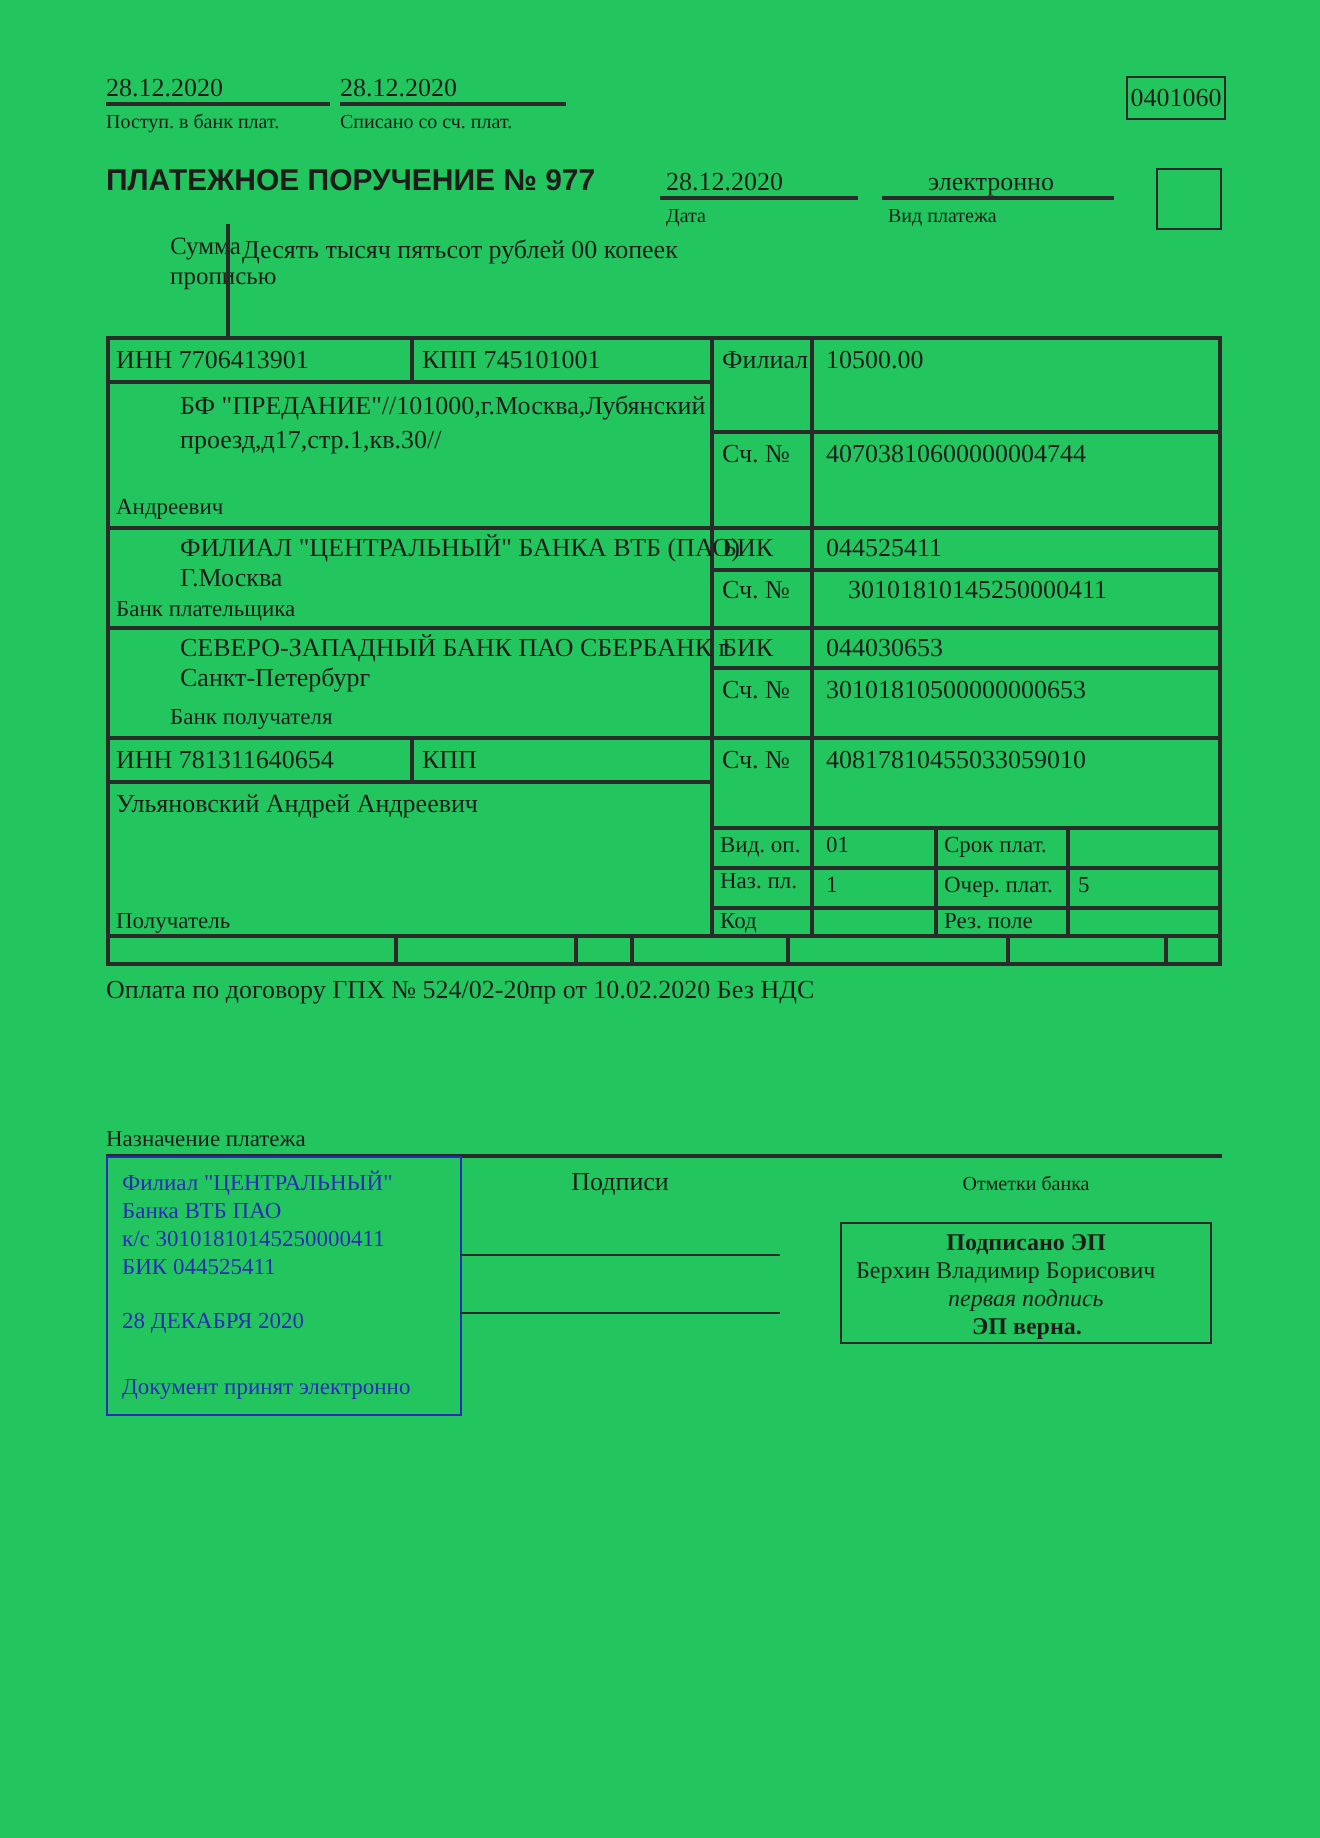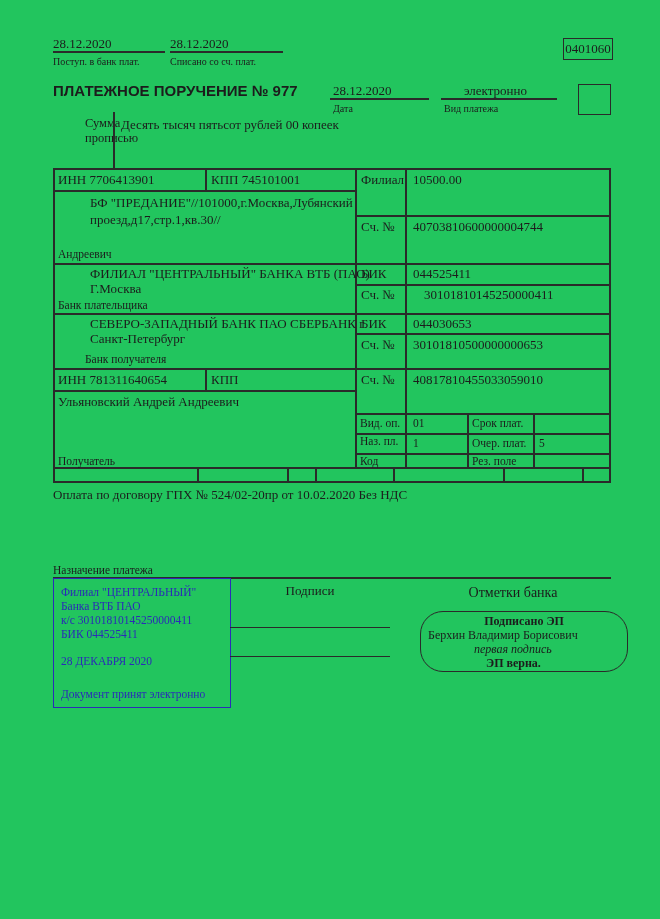--- a/index.html
+++ b/index.html
@@ -147,21 +147,21 @@
     <div style="height:13px;"></div>
     <div>28 ДЕКАБРЯ 2020</div>
     <div class="spacer"></div>
     <div>Документ принят электронно</div>
   </div>
 
   <div class="t center" style="left:245px; top:583px; width:130px;">Подписи</div>
   <div class="hl" style="left:230px; top:627px; width:160px; height:1.2px;"></div>
   <div class="hl" style="left:230px; top:656px; width:160px; height:1.2px;"></div>
 
-  <div class="t center" style="left:420px; top:585px; width:186px; font-size:14px;">Отметки банка</div>
-  <div class="marks-box" style="left:420px; top:611px; width:208px; height:61px;border-radius:23px;">
+  <div class="t center" style="left:420px; top:585px; width:186px; font-size:10px;">Отметки банка</div>
+  <div class="marks-box" style="left:420px; top:611px; width:186px; height:61px;">
     <div class="marks-title">Подписано ЭП</div>
     <div>Берхин Владимир Борисович</div>
     <div class="italic">первая подпись</div>
     <div class="marks-verified">ЭП верна.</div>
   </div>
 
 </div>
 
 </body></html>

